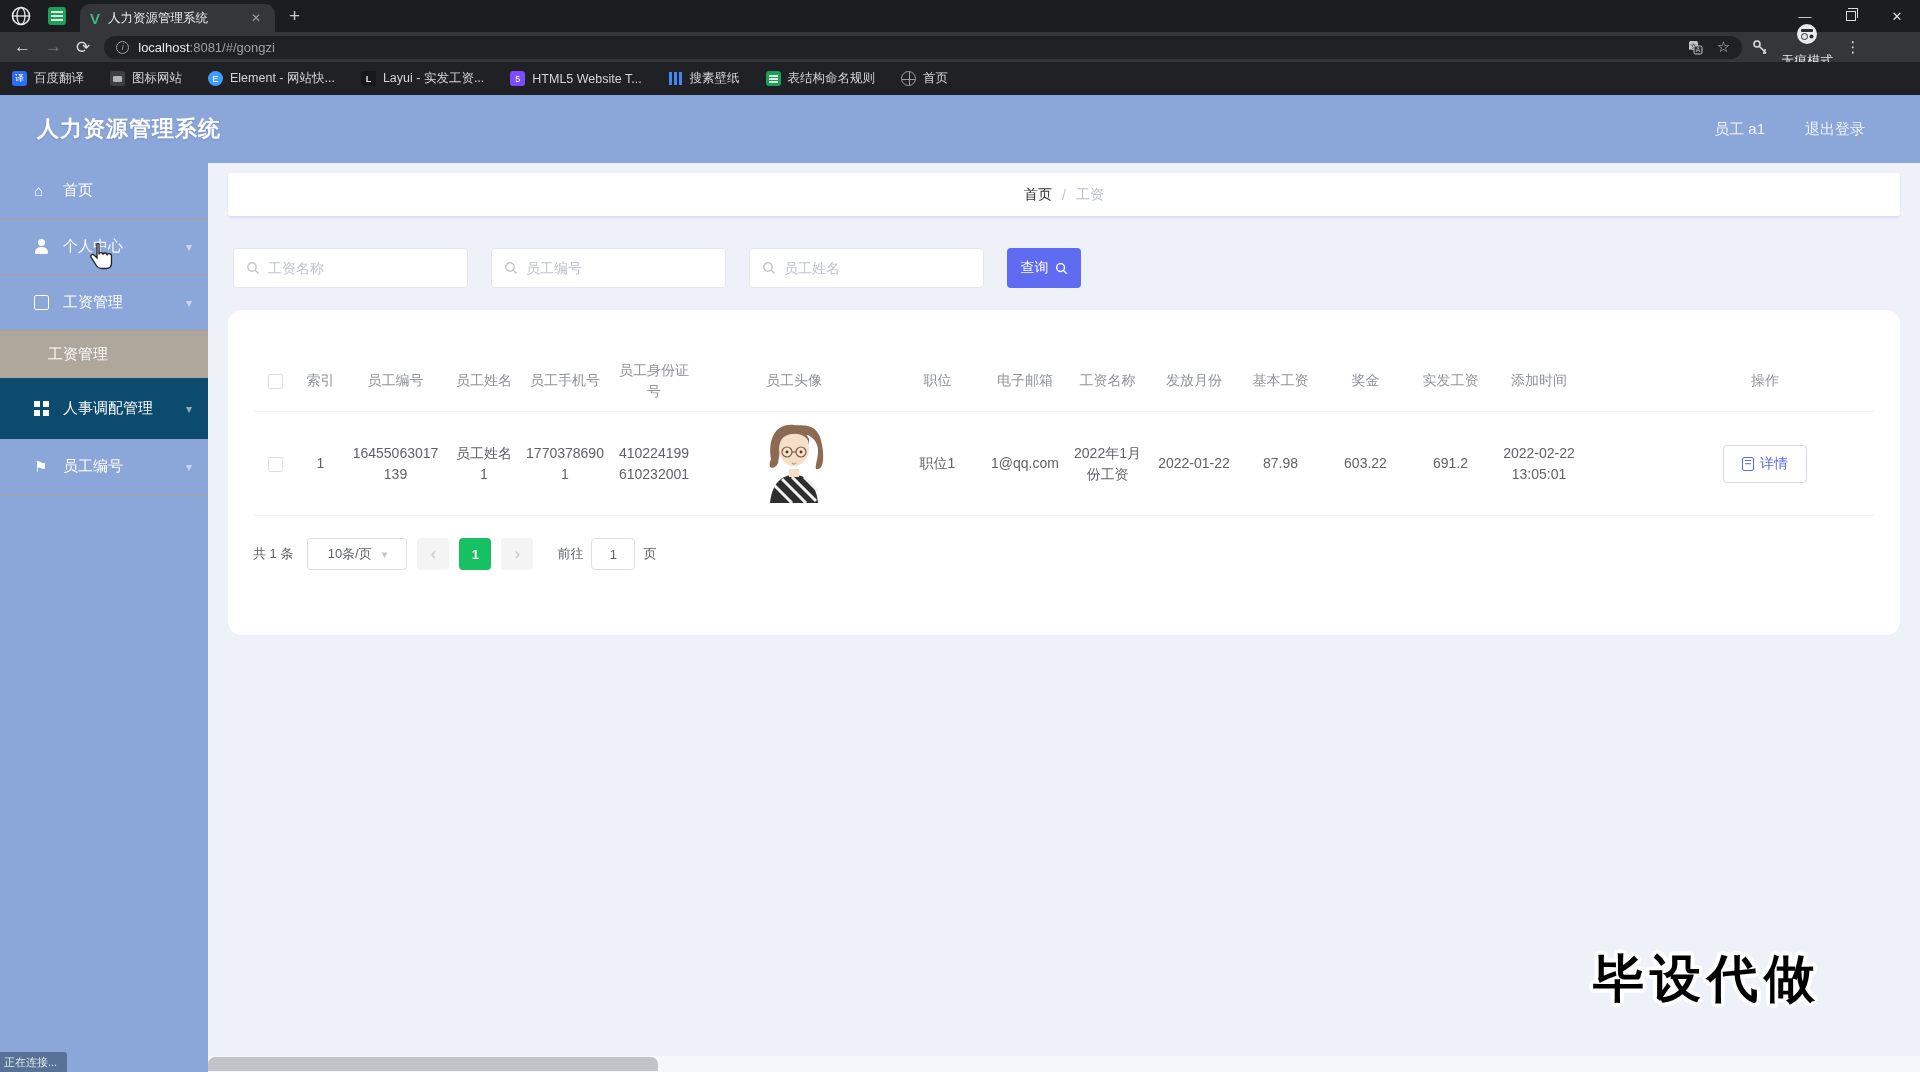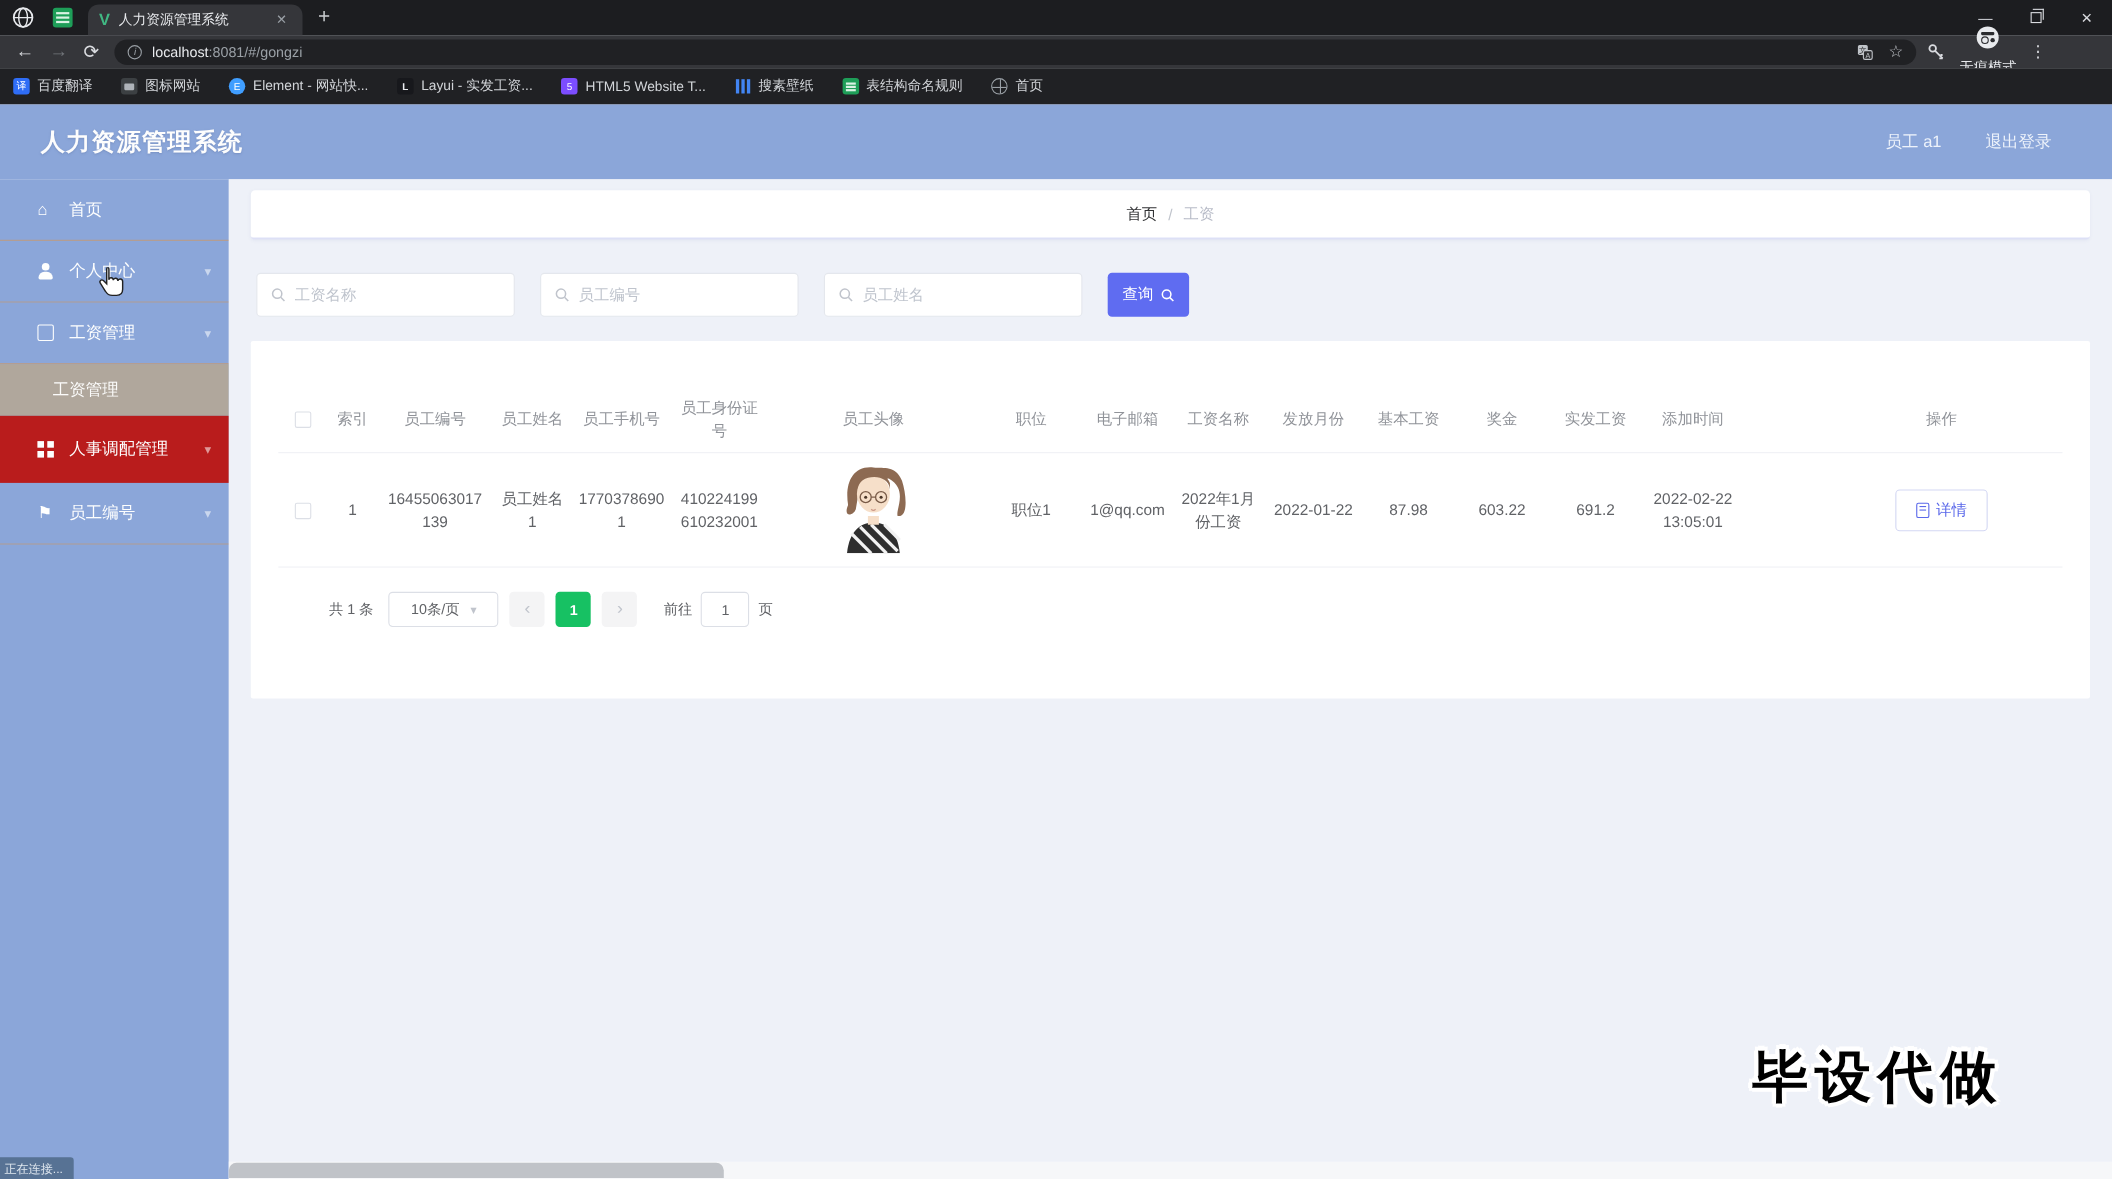--- a/index.html
+++ b/index.html
@@ -60,21 +60,21 @@
   
   .app-header { position:absolute; left:0; top:95px; width:100%; height:68px; background:#8ba6d9; display:flex; align-items:center; }
   .app-title { color:#fdfdfd; font-size:22px; font-weight:bold; margin-left:37px; text-shadow:0 1px 2px rgba(80,100,150,.35); letter-spacing:1px; }
   .header-right { margin-left:auto; margin-right:55px; display:flex; gap:40px; color:#eef3fb; font-size:15px; }
 
   
   .sidebar { position:absolute; left:0; top:163px; width:208px; bottom:0; background:#8ba6d9; }
   .menu-item { height:56px; display:flex; align-items:center; color:#fdfefe; font-size:15px; border-bottom:1px solid rgba(214,150,88,.55); padding-left:34px; gap:14px; position:relative; }
   .menu-item .mi-caret { position:absolute; right:16px; color:rgba(255,255,255,.55); font-size:12px; }
   .menu-sub { height:47px; display:flex; align-items:center; color:#fbfbfa; font-size:15px; padding-left:48px; background:#b0a79c; }
-  .menu-item.hovered { background:#b91c1c; border-bottom:none; height:61px; }
+  .menu-item.hovered { background:#0c4a6e; border-bottom:none; height:61px; }
   .mi-ico { width:15px; height:15px; position:relative; flex:0 0 auto; color:#fff; font-size:15px; line-height:15px; }
   .ico-person:before { content:""; position:absolute; left:4px; top:0; width:7px; height:7px; border-radius:50%; background:#fdfefe; }
   .ico-person:after { content:""; position:absolute; left:1px; top:8px; width:13px; height:7px; border-radius:7px 7px 2px 2px; background:#fdfefe; }
   .ico-box { border:1.5px solid #fdfefe; border-radius:2px; }
   .ico-grid:before { content:""; position:absolute; left:0; top:0; width:6px; height:6px; background:#fdfefe; box-shadow:9px 0 0 #fdfefe, 0 9px 0 #fdfefe, 9px 9px 0 #fdfefe; }
   .cursor-hand { position:absolute; left:88px; top:243px; z-index:30; }
 
   
   .main { position:absolute; left:208px; top:163px; right:0; bottom:0; background:#eef1f8; }
   .crumb-card { margin:10px 20px 0; height:45px; background:#fff; border-radius:4px; border-bottom:2px solid #dde0f6; box-shadow:0 1px 3px rgba(120,130,180,.08); display:flex; align-items:center; justify-content:center; gap:10px; font-size:14px; }
@@ -85,37 +85,37 @@
   .filters { display:flex; align-items:center; gap:23px; margin:30px 0 0 25px; }
   .f-input { width:235px; height:40px; background:#fff; border:1px solid #e4e7ed; border-radius:4px; display:flex; align-items:center; padding:0 12px; gap:8px; }
   .f-input input { border:none; outline:none; width:100%; font-size:14px; color:#606266; background:transparent; font-family:"Liberation Sans",sans-serif; }
   .f-input input::placeholder { color:#bfc4cd; }
   .date-text { font-size:15px; color:#3a3a3a; flex:1; }
   .cal-ico { width:15px; height:15px; border:1.6px solid #2c2c2c; border-radius:2px; position:relative; }
   .cal-ico:before { content:""; position:absolute; left:1.5px; top:1.5px; right:1.5px; height:3px; background:#2c2c2c; }
   .search-glass { flex:0 0 auto; }
   .btn-query { width:74px; height:40px; background:#5f6cf1; color:#fff; font-size:14px; border:none; border-radius:4px; display:flex; align-items:center; justify-content:center; gap:6px; font-family:"Liberation Sans",sans-serif; }
 
-  .table-card { margin:22px 20px 0; background:#fff; border-radius:2px; padding:40px 25px 30px; min-height:325px; }
+  .table-card { margin:22px 20px 0; background:#fff; border-radius:14px; padding:40px 25px 30px; min-height:325px; }
   .trow { display:flex; align-items:center; }
   .thead { min-height:62px; color:#909399; font-size:14px; border-bottom:1px solid #f0f1f6; align-items:center; }
   .tbody-row { min-height:104px; color:#606266; font-size:14px; border-bottom:1px solid #f0f1f6; }
   .cell { text-align:center; line-height:1.45; word-break:break-all; padding:4px 6px; }
   .c-cb { width:45px; } .c-idx { width:45px; } .c-no { width:105px; } .c-name { width:72px; }
   .c-phone { width:90px; } .c-id { width:88px; } .c-avatar { width:192px; } .c-pos { width:95px; }
   .c-mail { width:80px; } .c-sal { width:85px; } .c-month { width:88px; } .c-base { width:85px; }
   .c-bonus { width:85px; } .c-act { width:85px; } .c-time { width:92px; } 
   .c-op { width:220px; margin-left:auto; }
   .checkbox { width:15px; height:15px; border:1px solid #dcdfe6; border-radius:2px; background:#fff; display:inline-block; vertical-align:middle; }
   .btn-detail { width:84px; height:38px; background:#fff; border:1px solid #d3d7f3; border-radius:4px; color:#5a68ea; font-size:14px; display:inline-flex; align-items:center; justify-content:center; gap:6px; font-family:"Liberation Sans",sans-serif; }
   .doc-ico { width:12px; height:14px; border:1.4px solid #5a68ea; border-radius:2px; position:relative; }
   .doc-ico:before { content:""; position:absolute; left:1.5px; top:2.5px; width:6px; height:1.4px; background:#5a68ea; box-shadow:0 3.2px 0 #5a68ea; }
 
   .pager { display:flex; align-items:center; margin-top:22px; font-size:13px; color:#606266; gap:10px; }
-  .pg-total { margin-right:4px;margin-left:46px; }
+  .pg-total { margin-right:4px; }
   .pg-size { width:100px; height:32px; border:1px solid #dcdfe6; border-radius:4px; background:#fff; display:flex; align-items:center; justify-content:center; gap:10px; color:#606266; }
   .pg-size .caret { color:#c0c4cc; font-size:11px; }
   .pg-arrow { width:32px; height:32px; background:#f4f4f5; border-radius:4px; color:#c0c4cc; display:flex; align-items:center; justify-content:center; font-size:16px; }
   .pg-cur { width:32px; height:32px; background:#17c163; border-radius:4px; color:#fff; font-weight:bold; display:flex; align-items:center; justify-content:center; font-size:13px; }
   .pg-goto { display:flex; align-items:center; gap:8px; margin-left:14px; }
   .pg-goto input { width:44px; height:32px; border:1px solid #dcdfe6; border-radius:4px; text-align:center; font-size:13px; color:#606266; outline:none; font-family:"Liberation Sans",sans-serif; }
 
   
   .watermark { position:absolute; right:99px; bottom:58px; font-size:51px; font-weight:900; color:#000; letter-spacing:6px; font-family:"Liberation Sans",sans-serif;
     text-shadow:-3px -3px 0 #fff,3px -3px 0 #fff,-3px 3px 0 #fff,3px 3px 0 #fff,-4px 0 0 #fff,4px 0 0 #fff,0 -4px 0 #fff,0 4px 0 #fff; }

